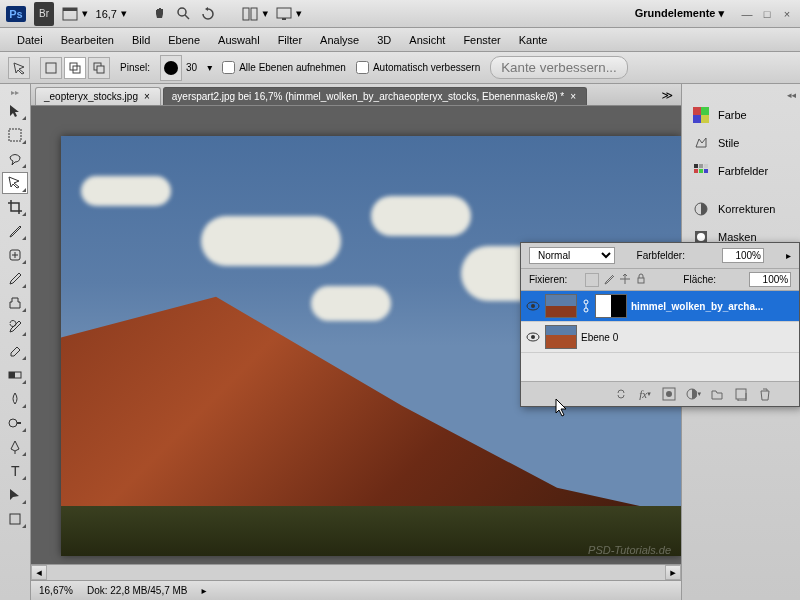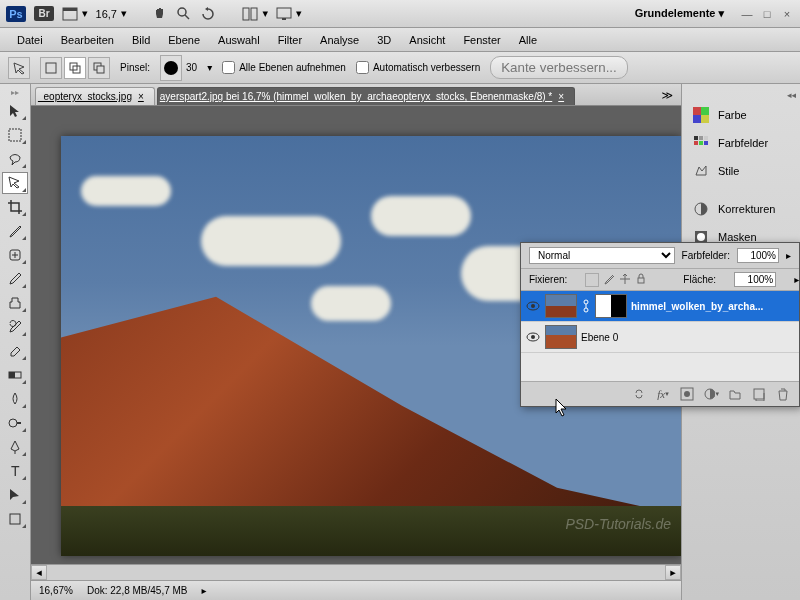--- a/index.html
+++ b/index.html
@@ -1,20 +1,20 @@
 <!DOCTYPE html>
 <html><head>
 <meta charset="utf-8">
 <style>
 * { margin: 0; padding: 0; box-sizing: border-box; font-family: Tahoma, Arial, sans-serif; }
 body { background: #d4d4d4; width: 800px; height: 600px; overflow: hidden; position: relative; font-size: 11px; }
 
 .top-bar { height: 28px; background: linear-gradient(#e8e8e8, #d0d0d0); border-bottom: 1px solid #999; display: flex; align-items: center; padding: 0 6px; gap: 8px; }
 .ps-logo { width: 20px; height: 16px; background: #0a2d6f; color: #6fb0ff; font-weight: bold; font-size: 11px; display: flex; align-items: center; justify-content: center; border-radius: 2px; }
-.br-logo { width: 20px; height: 15px; background: #3a3a3a; color: #ddd; font-weight: bold; font-size: 10px; display: flex; align-items: center; justify-content: center; border-radius: 2px; }
+.br-logo { width: 20px; height: 24px; background: #3a3a3a; color: #ddd; font-weight: normal; font-size: 10px; display: flex; align-items: center; justify-content: center; border-radius: 2px; }
 .top-dropdown { display: flex; align-items: center; gap: 4px; }
 .spacer { flex: 1; }
 .workspace-select { font-weight: bold; padding: 2px 8px; cursor: pointer; }
 .window-controls { display: flex; gap: 6px; }
 .win-ctrl { width: 14px; height: 14px; display: flex; align-items: center; justify-content: center; cursor: pointer; color: #555; }
 
 .menu-bar { height: 24px; background: linear-gradient(#e4e4e4, #cecece); border-bottom: 1px solid #999; display: flex; align-items: center; padding: 0 8px; gap: 0; }
 .menu-item { padding: 3px 9px; cursor: pointer; }
 
 .options-bar { height: 32px; background: linear-gradient(#e4e4e4, #cecece); border-bottom: 1px solid #999; display: flex; align-items: center; padding: 0 8px; gap: 10px; font-size: 10px; }
@@ -26,67 +26,67 @@
 .main-area { display: flex; height: calc(100% - 84px); position: relative; }
 
 .tools-palette { width: 32px; background: linear-gradient(#e0e0e0,#ccc); border-right: 1px solid #999; display: flex; flex-direction: column; padding: 2px; gap: 0; }
 .tool-btn { width: 26px; height: 22px; margin: 1px auto; display: flex; align-items: center; justify-content: center; cursor: pointer; border: 1px solid transparent; position: relative; }
 .tool-btn.active { background: #fff; border: 1px solid #888; }
 .tool-btn svg { width: 16px; height: 16px; }
 .tool-corner { position: absolute; bottom: 1px; right: 1px; width: 0; height: 0; border-left: 4px solid transparent; border-bottom: 4px solid #555; }
 
 .canvas-area { flex: 1; background: #5f5f5f; display: flex; flex-direction: column; position: relative; }
 .tab-strip { height: 22px; background: linear-gradient(#d8d8d8,#c4c4c4); border-bottom: 1px solid #888; display: flex; align-items: flex-end; padding-left: 4px; }
-.doc-tab { padding: 3px 10px 3px 2px; background: linear-gradient(#e8e8e8,#d4d4d4); border: 1px solid #999; border-bottom: none; margin-right: 2px; font-size: 10px; cursor: pointer; display: flex; align-items: center; gap: 6px; border-radius: 3px 3px 0 0; text-decoration: underline; }
+.doc-tab { padding: 3px 10px 3px 8px; background: linear-gradient(#e8e8e8,#d4d4d4); border: 1px solid #999; border-bottom: none; margin-right: 2px; font-size: 10px; cursor: pointer; display: flex; align-items: center; gap: 6px; border-radius: 3px 3px 0 0; }
 .doc-tab.active { background: #5f5f5f; color: #fff; border-color: #555; }
 .tab-close { cursor: pointer; }
 .tab-nav { margin-left: auto; padding: 3px 8px; cursor: pointer; }
 
 .canvas-viewport { flex: 1; position: relative; overflow: hidden; display: flex; align-items: flex-start; justify-content: flex-start; padding: 30px 0 0 30px; }
 .canvas-image { width: 620px; height: 420px; background: linear-gradient(180deg, #4a6f9e 0%, #5b7da8 35%, #6b8bb2 50%); position: relative; overflow: hidden; box-shadow: 0 0 8px rgba(0,0,0,0.5); }
 .cloud { position: absolute; background: #e8e8e0; border-radius: 40px; filter: blur(2px); }
 .cloud.c1 { width: 140px; height: 50px; top: 80px; left: 140px; }
 .cloud.c2 { width: 100px; height: 40px; top: 60px; left: 310px; }
 .cloud.c3 { width: 130px; height: 55px; top: 110px; left: 400px; }
 .cloud.c4 { width: 80px; height: 35px; top: 150px; left: 250px; }
 .cloud.c5 { width: 90px; height: 30px; top: 40px; left: 20px; }
 .mountain { position: absolute; bottom: 0; left: 0; width: 100%; height: 65%; background: linear-gradient(135deg, #8a3a1e 0%, #a84d28 30%, #6b2a15 60%, #3a1a0d 100%); clip-path: polygon(0 20%, 25% 5%, 55% 45%, 80% 75%, 100% 85%, 100% 100%, 0 100%); }
 .ground { position: absolute; bottom: 0; width: 100%; height: 50px; background: linear-gradient(#3a4020, #252810); }
-.watermark { position: absolute; bottom: 24px; right: 10px; color: rgba(255,255,255,0.3); font-size: 14px; font-style: italic; }
+.watermark { position: absolute; bottom: 0; right: 10px; color: rgba(255,255,255,0.3); font-size: 11px; font-style: italic; }
 
 .status-bar { height: 20px; background: linear-gradient(#e0e0e0,#c8c8c8); border-top: 1px solid #999; display: flex; align-items: center; padding: 0 8px; gap: 14px; font-size: 10px; }
 .scrollbar-h { height: 16px; background: #d0d0d0; border-top: 1px solid #999; display: flex; }
 .scroll-arrow { width: 16px; display: flex; align-items: center; justify-content: center; background: linear-gradient(#e8e8e8,#ccc); border: 1px solid #aaa; cursor: pointer; }
 
 .right-panels { width: 170px; background: linear-gradient(#dcdcdc,#c8c8c8); border-left: 1px solid #999; padding: 6px 4px; display: flex; flex-direction: column; gap: 2px; }
 .panel-row { display: flex; align-items: center; gap: 8px; padding: 4px 6px; cursor: pointer; }
 .panel-icon { width: 18px; height: 18px; display: flex; align-items: center; justify-content: center; }
 .panel-sep { height: 8px; }
 .panel-expand { margin-left: auto; font-size: 9px; color: #666; }
 
 .layers-panel { position: absolute; top: 242px; left: 520px; width: 280px; background: #d0d0d0; border: 1px solid #555; box-shadow: 2px 2px 8px rgba(0,0,0,0.4); z-index: 100; }
 .layers-header { background: linear-gradient(#535353,#3a3a3a); color: #ccc; display: flex; align-items: center; height: 22px; }
 .layers-tab { padding: 4px 12px; cursor: pointer; font-size: 10px; }
 .layers-tab.active { background: #d0d0d0; color: #222; }
-.layers-controls { display: flex; align-items: center; padding: 4px 8px; gap: 7px; font-size: 10px; border-bottom: 1px solid #aaa; }
+.layers-controls { display: flex; align-items: center; padding: 4px 8px; gap: 22px; font-size: 10px; border-bottom: 1px solid #aaa; }
 .blend-select { flex: 1; border: 1px solid #999; padding: 1px 4px; background: #fff; font-size: 10px; }
-.opacity-input { width: 42px; border: 1px solid #999; padding: 1px 2px; font-size: 10px; text-align: right; }
+.opacity-input { width: 42px; border: 1px solid #999; padding: 1px 2px; font-size: 10px; text-align: right; margin-left: 15px; }
 .lock-row { display: flex; align-items: center; padding: 3px 8px; gap: 18px; font-size: 10px; border-bottom: 1px solid #aaa; }
 .lock-icons { display: flex; gap: 4px; }
 .lock-icon { width: 14px; height: 14px; border: 1px solid #aaa; }
 .layers-list { background: #e8e8e8; min-height: 90px; }
 .layer-row { display: flex; align-items: center; padding: 3px 4px; gap: 4px; border-bottom: 1px solid #ccc; cursor: pointer; }
 .layer-row.selected { background: #1e6fd6; color: #fff; }
 .vis-eye { width: 16px; height: 16px; display: flex; align-items: center; justify-content: center; }
 .layer-thumb { width: 32px; height: 24px; border: 1px solid #666; background: #888; }
 .layer-thumb.sky { background: linear-gradient(#5b7da8 50%, #8a3a1e 50%); }
 .layer-thumb.mask { background: linear-gradient(90deg, #fff 50%, #000 50%); }
 .layer-thumb.mountain-t { background: linear-gradient(#5b7da8 40%, #a84d28 40%); }
 .layer-name { font-size: 10px; font-weight: bold; flex: 1; white-space: nowrap; overflow: hidden; text-overflow: ellipsis; }
-.layers-footer { display: flex; justify-content: flex-end; gap: 8px; padding: 4px 8px; border-top: 1px solid #aaa; background: #d0d0d0; }
+.layers-footer { display: flex; justify-content: flex-end; gap: 8px; padding: 4px 26px; border-top: 1px solid #aaa; background: #d0d0d0; }
 .footer-icon { width: 16px; height: 16px; cursor: pointer; display: flex; align-items: center; justify-content: center; color: #555; }
 
 .cursor-arrow { position: absolute; top: 398px; left: 555px; z-index: 200; pointer-events: none; }
 </style>
 </head>
 <body>
 
 <div class="top-bar">
   <div class="ps-logo">Ps</div>
   <div class="br-logo">Br</div>
@@ -143,21 +143,21 @@
   <div class="menu-item">Datei</div>
   <div class="menu-item">Bearbeiten</div>
   <div class="menu-item">Bild</div>
   <div class="menu-item">Ebene</div>
   <div class="menu-item">Auswahl</div>
   <div class="menu-item">Filter</div>
   <div class="menu-item">Analyse</div>
   <div class="menu-item">3D</div>
   <div class="menu-item">Ansicht</div>
   <div class="menu-item">Fenster</div>
-  <div class="menu-item">Alle</div>
+  <div class="menu-item">Kante</div>
 </div>
 
 <div class="options-bar">
   <div class="tool-icon-small">
     <svg width="14" height="14">
         <path d="M2 2 L12 6 L7 8 L12 12 L10 13 L6 9 L4 12 Z" fill="none" stroke="#444"></path>
       </svg>
   </div>
   <div style="display:flex;gap:2px">
     <div class="tool-icon-small">
@@ -357,37 +357,37 @@
             <rect x="8" width="8" height="8" fill="#4c4"></rect>
             <rect y="8" width="8" height="8" fill="#44c"></rect>
             <rect x="8" y="8" width="8" height="8" fill="#cc4"></rect>
           </svg>
         </div>
       <span>Farbe</span>
     </div>
     <div class="panel-row">
       <div class="panel-icon">
           <svg width="16" height="16">
+            <path d="M3 12 L6 4 L9 8 L13 3 L13 12 Z" fill="none" stroke="#555"></path>
+          </svg>
+        </div>
+      <span>Stile</span>
+    </div>
+    <div class="panel-row">
+      <div class="panel-icon">
+          <svg width="16" height="16">
             <rect x="1" y="1" width="4" height="4" fill="#333"></rect>
             <rect x="6" y="1" width="4" height="4" fill="#999"></rect>
             <rect x="11" y="1" width="4" height="4" fill="#ccc"></rect>
             <rect x="1" y="6" width="4" height="4" fill="#c44"></rect>
             <rect x="6" y="6" width="4" height="4" fill="#4c4"></rect>
             <rect x="11" y="6" width="4" height="4" fill="#44c"></rect>
           </svg>
         </div>
       <span>Farbfelder</span>
-    </div>
-    <div class="panel-row">
-      <div class="panel-icon">
-          <svg width="16" height="16">
-            <path d="M3 12 L6 4 L9 8 L13 3 L13 12 Z" fill="none" stroke="#555"></path>
-          </svg>
-        </div>
-      <span>Stile</span>
     </div>
     <div class="panel-sep"></div>
     <div class="panel-row">
       <div class="panel-icon">
           <svg width="16" height="16">
             <circle cx="8" cy="8" r="6" fill="none" stroke="#555"></circle>
             <path d="M8 2 A6 6 0 0 1 8 14 Z" fill="#555"></path>
           </svg>
         </div>
       <span>Korrekturen</span>

